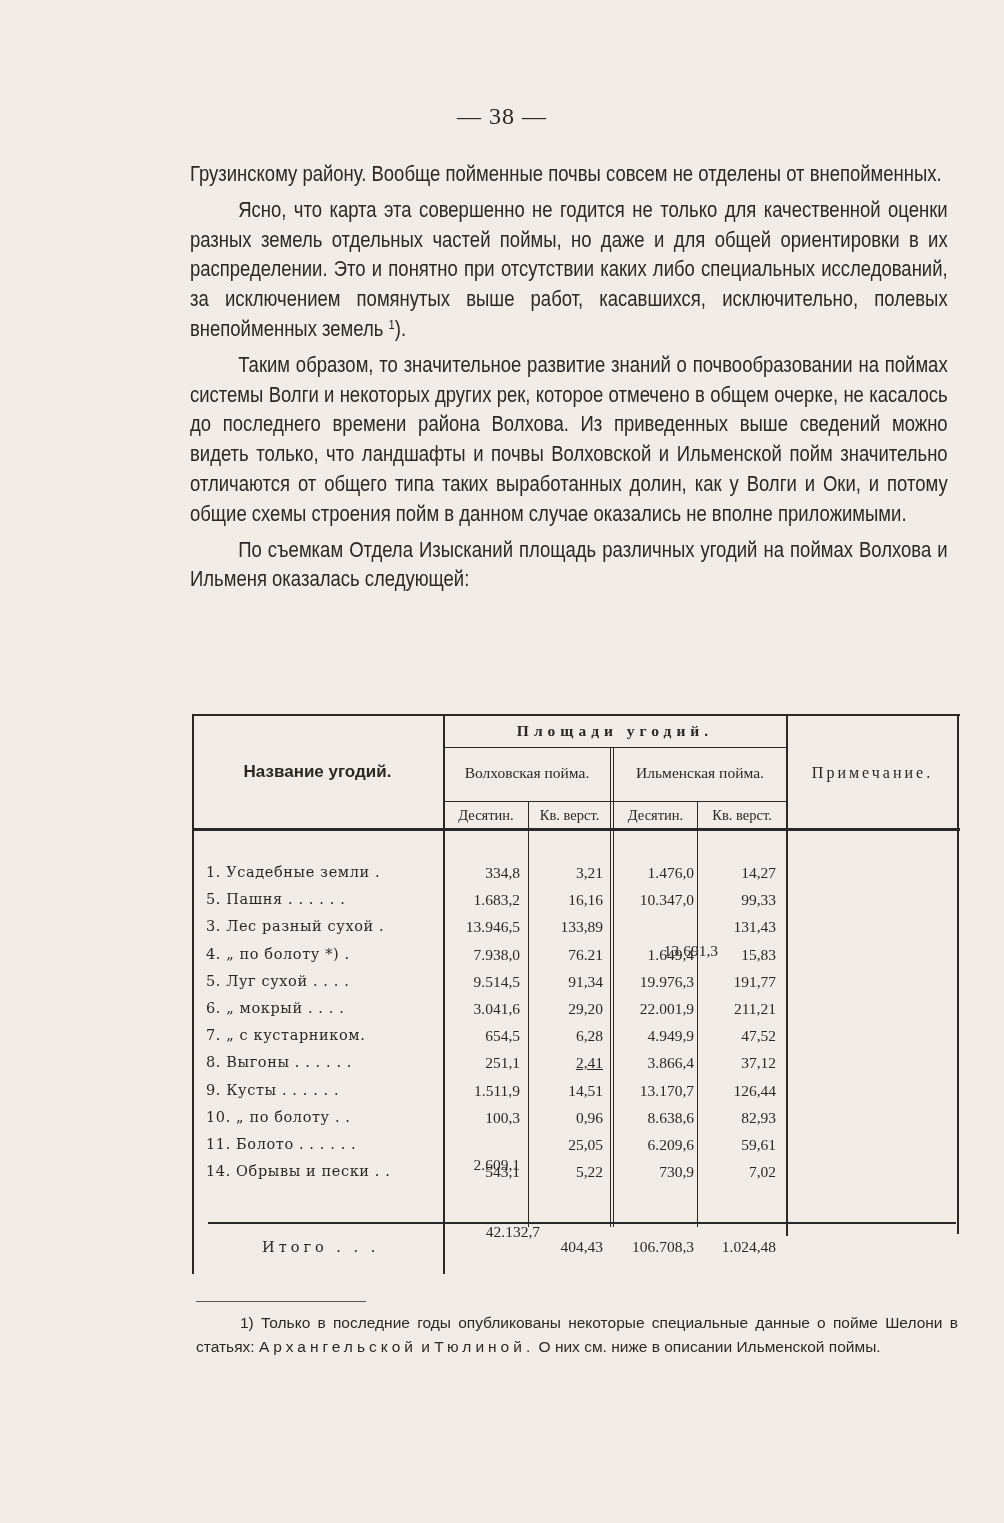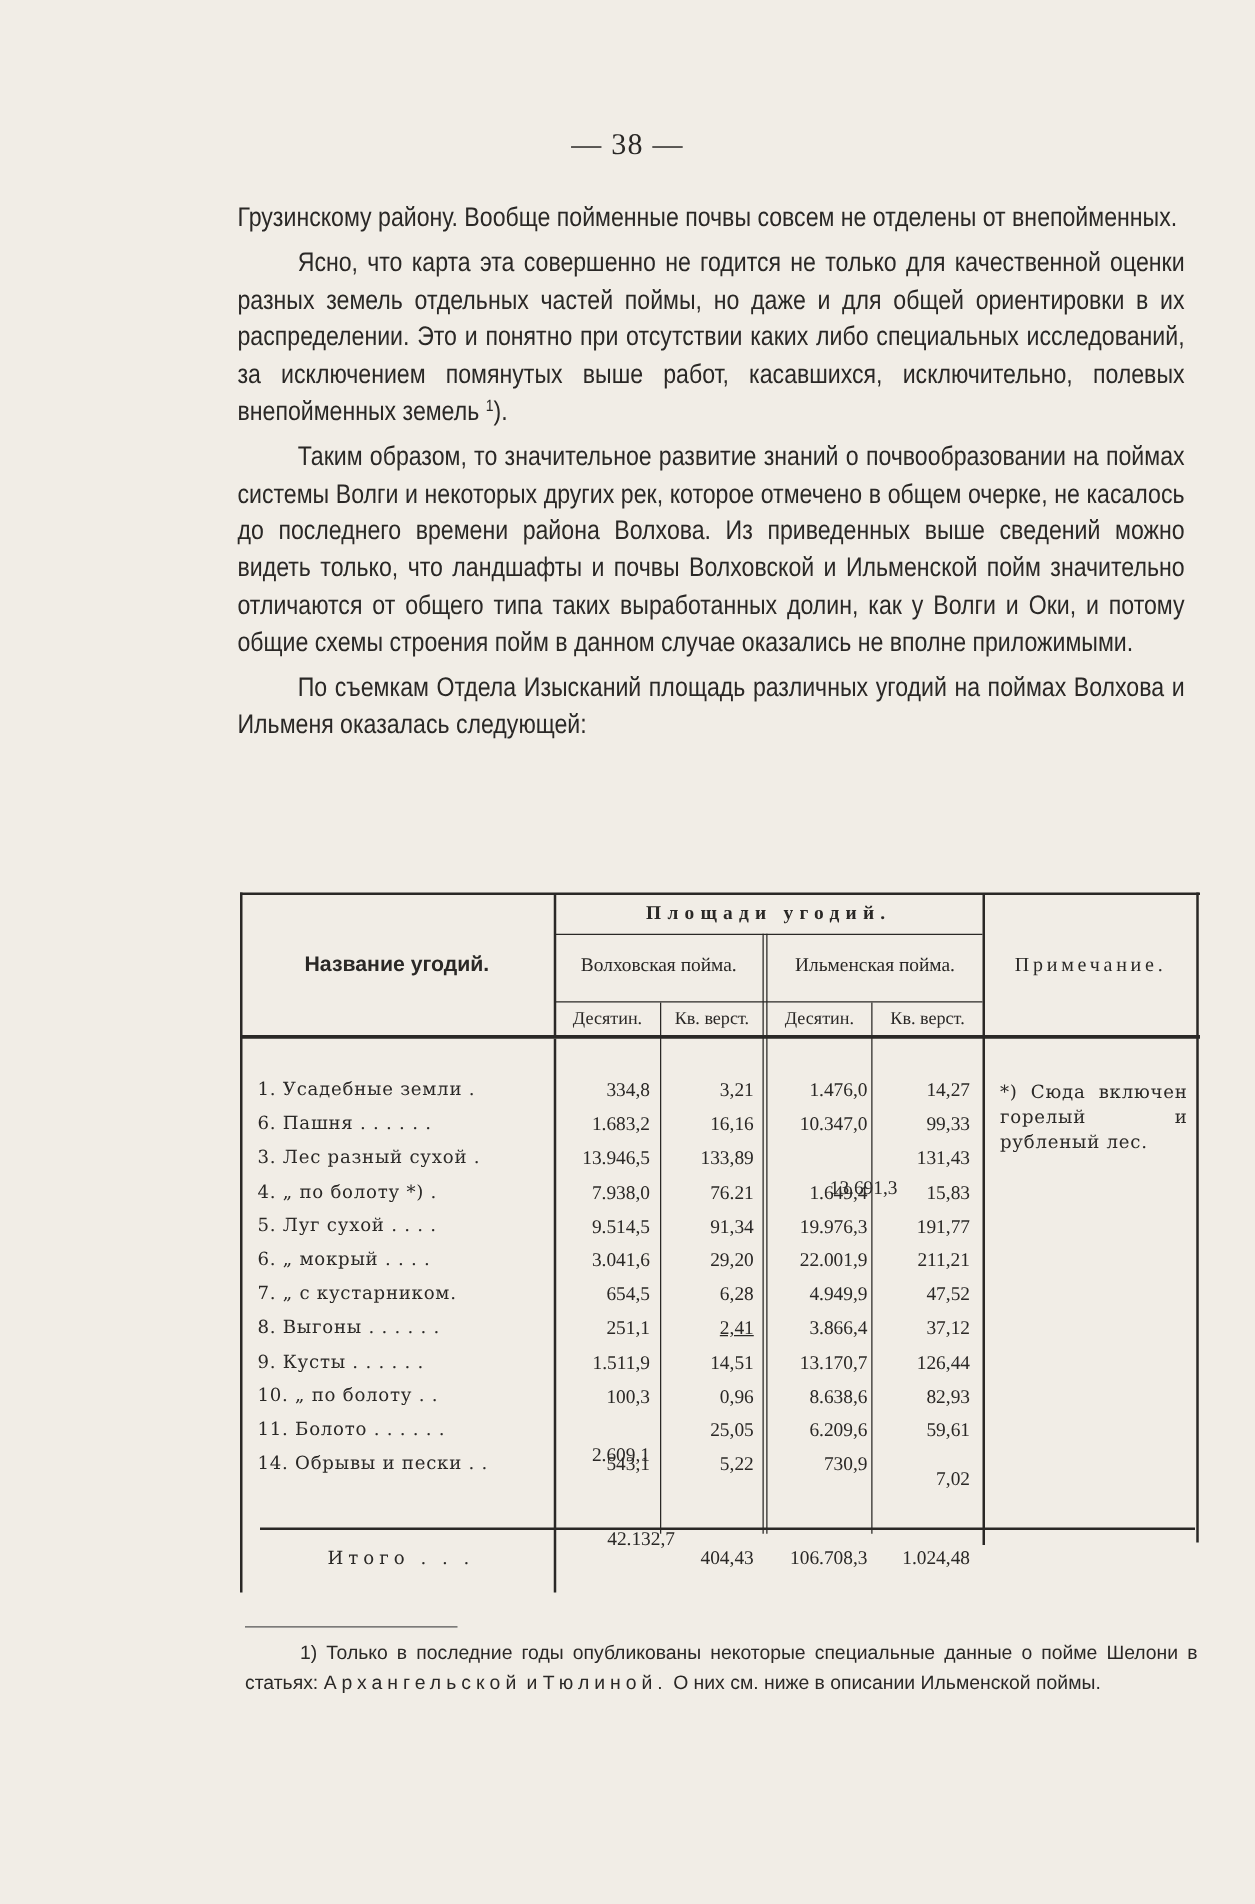--- a/index.html
+++ b/index.html
@@ -85,29 +85,28 @@
   <div class="cell h-name" style="left:0;top:48px;width:251px;text-align:center;">Название угодий.</div>
   <div class="cell spaced" style="left:252px;top:8px;width:342px;text-align:center;">Площади угодий.</div>
   <div class="cell" style="left:252px;top:50px;width:166px;text-align:center;">Волховская пойма.</div>
   <div class="cell" style="left:422px;top:50px;width:172px;text-align:center;">Ильменская пойма.</div>
   <div class="cell note-h" style="left:596px;top:50px;width:169px;text-align:center;">Примечание.</div>
   <div class="cell" style="left:252px;top:93px;width:84px;text-align:center;font-size:14.5px;">Десятин.</div>
   <div class="cell" style="left:337px;top:93px;width:81px;text-align:center;font-size:14.5px;">Кв. верст.</div>
   <div class="cell" style="left:422px;top:93px;width:83px;text-align:center;font-size:14.5px;">Десятин.</div>
   <div class="cell" style="left:506px;top:93px;width:88px;text-align:center;font-size:14.5px;">Кв. верст.</div>
 
-  <div class="cell row-label" style="left:608px;top:150px;width:150px;white-space:normal;line-height:20px;text-align:justify;font-size:14.5px;">*) Сюда включен горелый и рубленый лес.</div>
 
   <div id="rows">
       <div class="cell row-label" style="left: 14px; top: 150px; width: 236px;">1. Усадебные земли .</div>
       <div class="cell num" style="left: 252px; top: 150px; width: 76px;">334,8</div>
       <div class="cell num" style="left: 337px; top: 150px; width: 74px;">3,21</div>
       <div class="cell num" style="left: 422px; top: 150px; width: 80px;">1.476,0</div>
       <div class="cell num" style="left: 506px; top: 150px; width: 78px;">14,27</div>
-      <div class="cell row-label" style="left: 14px; top: 177.2px; width: 236px;">6. Пашня . . . . . .</div>
+      <div class="cell row-label" style="left: 14px; top: 177.2px; width: 236px;">5. Пашня . . . . . .</div>
       <div class="cell num" style="left: 252px; top: 177.2px; width: 76px;">1.683,2</div>
       <div class="cell num" style="left: 337px; top: 177.2px; width: 74px;">16,16</div>
       <div class="cell num" style="left: 422px; top: 177.2px; width: 80px;">10.347,0</div>
       <div class="cell num" style="left: 506px; top: 177.2px; width: 78px;">99,33</div>
       <div class="cell row-label" style="left: 14px; top: 204.4px; width: 236px;">3. Лес разный сухой .</div>
       <div class="cell num" style="left: 252px; top: 204.4px; width: 76px;">13.946,5</div>
       <div class="cell num" style="left: 337px; top: 204.4px; width: 74px;">133,89</div>
       <div class="cell num" style="left: 446px; top: 204.4px; width: 80px; margin-top: 24px;">13.691,3</div>
       <div class="cell num" style="left: 506px; top: 204.4px; width: 78px;">131,43</div>
       <div class="cell row-label" style="left: 14px; top: 231.6px; width: 236px;">4.   „  по болоту *)  .</div>
@@ -147,21 +146,21 @@
       <div class="cell num" style="left: 506px; top: 394.8px; width: 78px;">82,93</div>
       <div class="cell row-label" style="left: 14px; top: 422px; width: 236px;">11. Болото  . . . . . .</div>
       <div class="cell num" style="left: 252px; top: 422px; width: 76px; margin-top: 20px;">2.609,1</div>
       <div class="cell num" style="left: 337px; top: 422px; width: 74px;">25,05</div>
       <div class="cell num" style="left: 422px; top: 422px; width: 80px;">6.209,6</div>
       <div class="cell num" style="left: 506px; top: 422px; width: 78px;">59,61</div>
       <div class="cell row-label" style="left: 14px; top: 449.2px; width: 236px;">14. Обрывы и пески . .</div>
       <div class="cell num" style="left: 252px; top: 449.2px; width: 76px;">543,1</div>
       <div class="cell num" style="left: 337px; top: 449.2px; width: 74px;">5,22</div>
       <div class="cell num" style="left: 422px; top: 449.2px; width: 80px;">730,9</div>
-      <div class="cell num" style="left: 506px; top: 449.2px; width: 78px; margin-top: 12px;">7,02</div>
+      <div class="cell num" style="left: 506px; top: 449.2px; width: 78px;">7,02</div>
     </div>
 
   <div class="cell row-label letter-sp" style="left:70px;top:525px;width:170px;">Итого . . .</div>
   <div class="cell num" style="left:252px;top:509px;width:76px;padding-left:20px;">42.132,7</div>
   <div class="cell num" style="left:337px;top:524px;width:74px;">404,43</div>
   <div class="cell num" style="left:422px;top:524px;width:80px;">106.708,3</div>
   <div class="cell num" style="left:506px;top:524px;width:78px;">1.024,48</div>
 </div>
 
 <div class="fn-rule"></div>

